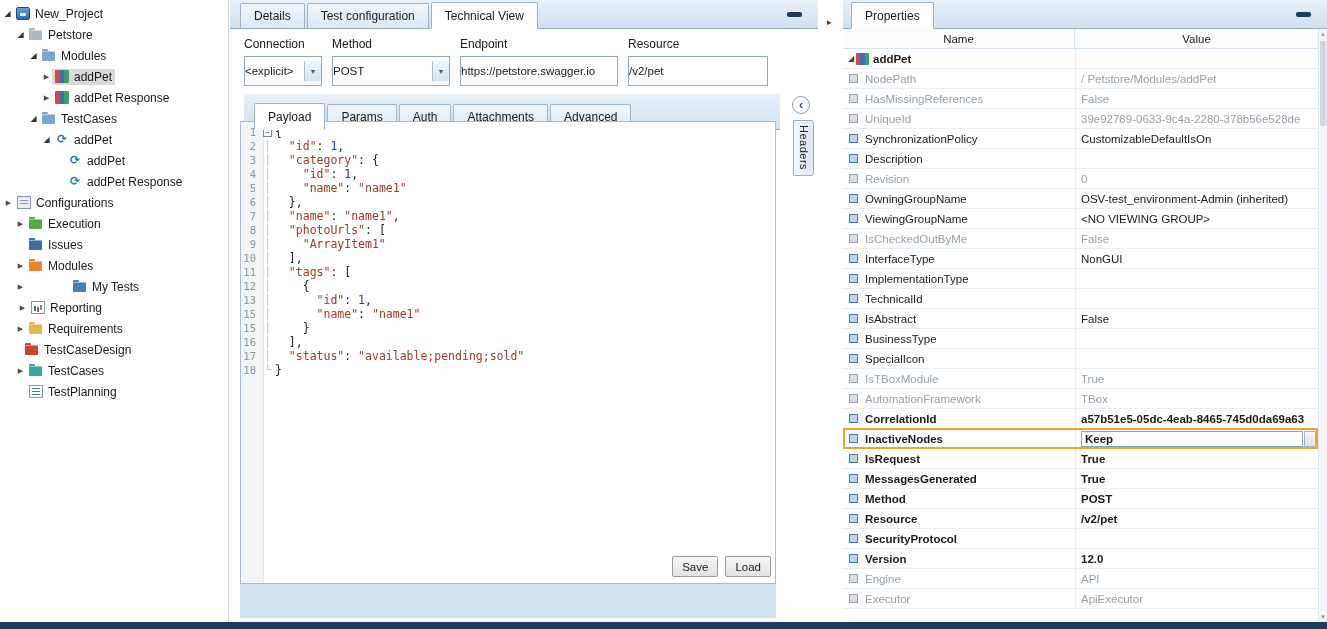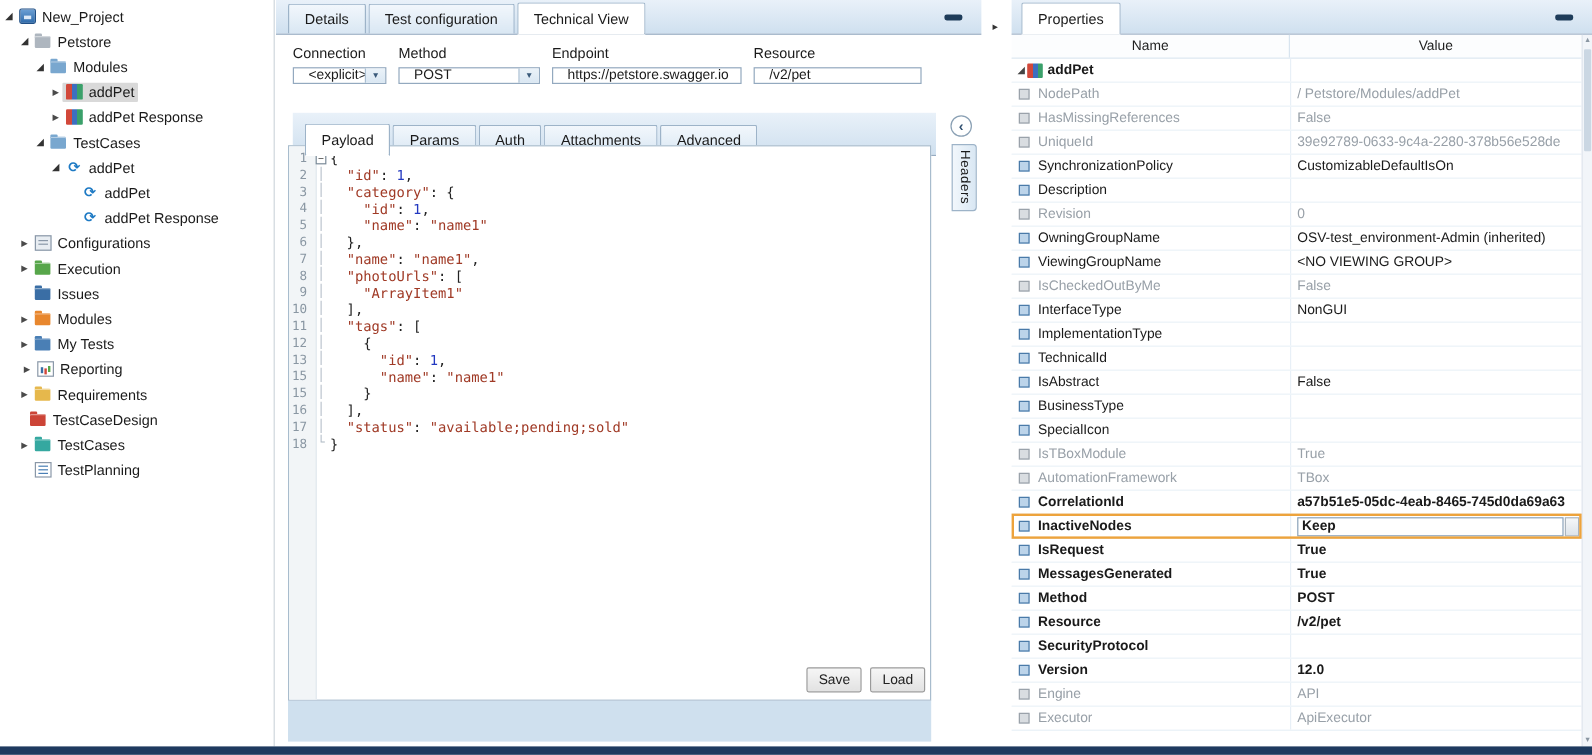--- a/index.html
+++ b/index.html
@@ -52,22 +52,22 @@
     border-radius: 2px 2px 0 0; cursor: default; white-space: nowrap; }
   .tab.active { background: #fff; height: 27px; line-height: 26px; margin-bottom: -1px; border-bottom: 1px solid #fff; z-index: 2; }
   .mini-btn { position: absolute; right: 16px; top: 12px; width: 15px; height: 5px;
     background: #1e3c5a; border-radius: 2px; cursor: pointer; }
 
   
   .center-panel { position: absolute; left: 230px; top: 0; width: 588px; height: 622px; background: #fff; }
   .form-labels { position: absolute; left: 14px; top: 37px; display: flex; gap: 10px; }
   .fl-connection { width: 78px; } .fl-method { width: 118px; } .fl-endpoint { width: 158px; } .fl-resource { width: 140px; }
   .form-fields { position: absolute; left: 14px; top: 56px; display: flex; gap: 10px; height: 22px; }
-  .field { border: 1px solid #93a9bf; background: #fff; height: 14px; display: flex; align-items: center;
-    padding-left: 12px; overflow: hidden; font-size: 11.5px; }
+  .field { border: 1px solid #93a9bf; background: #fff; height: 30px; display: flex; align-items: center;
+    padding-left: 0; overflow: hidden; font-size: 11.5px; }
   .field .val { flex: 1; white-space: nowrap; overflow: hidden; }
   .dd { width: 17px; height: 20px; flex: none; background: linear-gradient(#f0f6fb, #d4e3f0);
     border-left: 1px solid #aabfd2; display: flex; align-items: center; justify-content: center;
     font-size: 7px; color: #3a5a7a; }
   .f-connection { width: 78px; } .f-method { width: 118px; } .f-endpoint { width: 158px; } .f-resource { width: 140px; }
   .subtabs { position: absolute; left: 14px; top: 94px; width: 536px; height: 36px; }
 
   .editor { position: absolute; left: 10px; top: 121px; width: 536px; height: 463px;
     border: 1px solid #a8bccd; background: #fff; }
   .gutter-bg { position: absolute; left: 0; top: 0; bottom: 0; width: 23px; background: #f2f5f7; border-right: 1px solid #e2e8ee; }
@@ -194,21 +194,21 @@
           <span class="tlabel">addPet</span>
         </span>
       </div>
       <div class="tree-row" style="padding-left: 54px;">
         <span class="arrow none"></span>
         <span class="label-box">
           <span class="ticon refresh-icon">⟳</span>
           <span class="tlabel">addPet Response</span>
         </span>
       </div>
-      <div class="tree-row" style="padding-left: 15px;">
+      <div class="tree-row" style="padding-left: 3px;">
         <span class="arrow collapsed">▶</span>
         <span class="label-box">
           <span class="ticon configurations-icon"></span>
           <span class="tlabel">Configurations</span>
         </span>
       </div>
       <div class="tree-row" style="padding-left: 15px;">
         <span class="arrow collapsed">▶</span>
         <span class="label-box">
           <span class="ticon folder-green-icon f"></span>
@@ -222,21 +222,21 @@
           <span class="tlabel">Issues</span>
         </span>
       </div>
       <div class="tree-row" style="padding-left: 15px;">
         <span class="arrow collapsed">▶</span>
         <span class="label-box">
           <span class="ticon folder-orange-icon f"></span>
           <span class="tlabel">Modules</span>
         </span>
       </div>
-      <div class="tree-row" style="padding-left: 15px;">
+      <div class="tree-row" style="padding-left: 15px; gap: 44px;">
         <span class="arrow collapsed">▶</span>
         <span class="label-box">
           <span class="ticon folder-steelblue-icon f"></span>
           <span class="tlabel">My Tests</span>
         </span>
       </div>
       <div class="tree-row" style="padding-left: 17px;">
         <span class="arrow collapsed">▶</span>
         <span class="label-box">
           <span class="ticon reporting-icon"></span>

